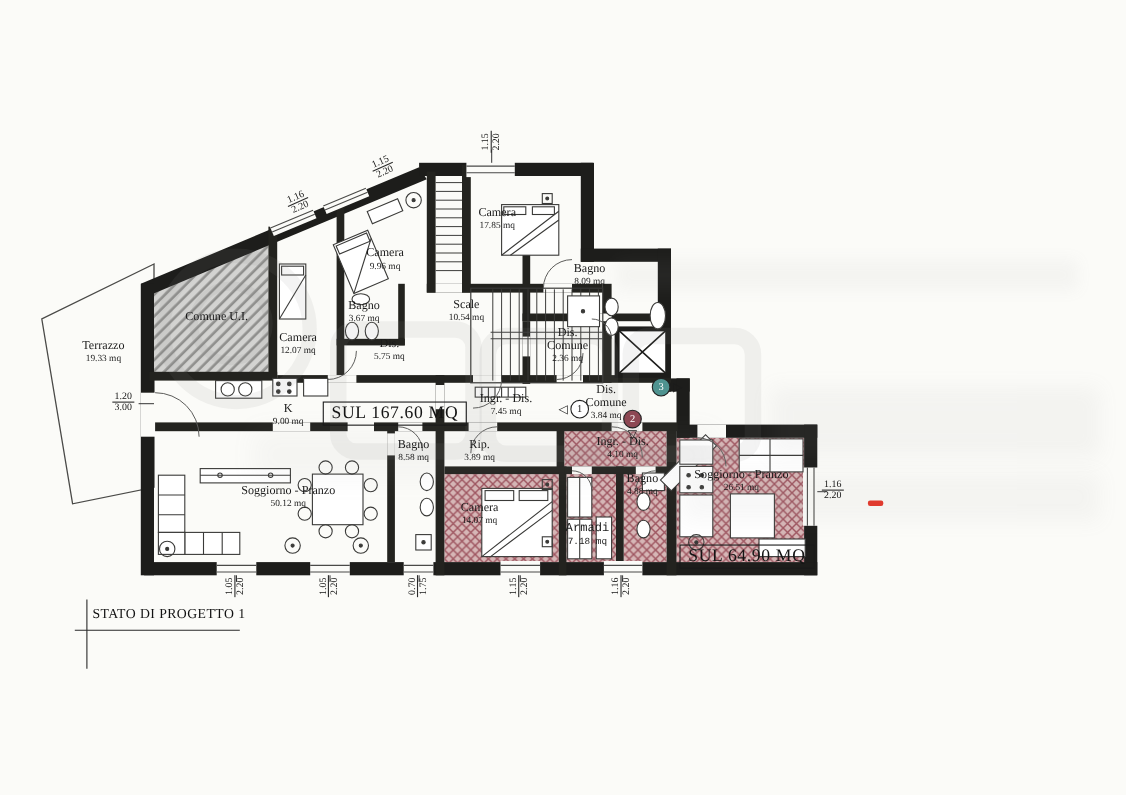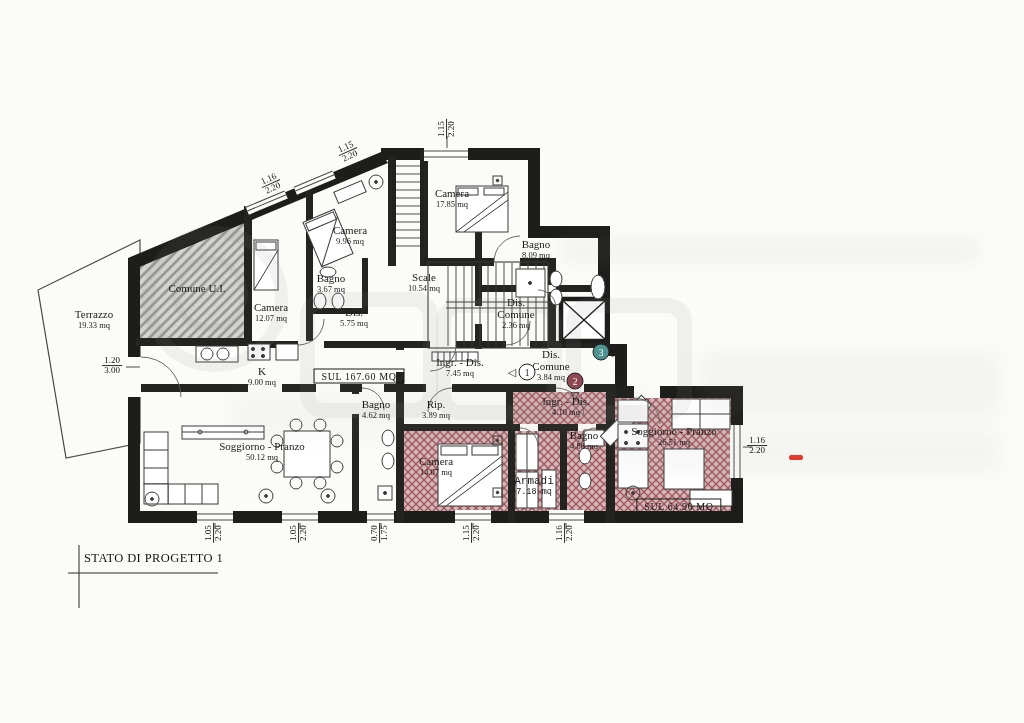--- a/index.html
+++ b/index.html
@@ -4,21 +4,21 @@
 <style>
   html,body{margin:0;padding:0;background:#e9e9e6;}
   .page{position:relative;width:1024px;height:723px;background:#fbfbf8;overflow:hidden;
         font-family:"Liberation Serif",serif;}
   svg.plan{position:absolute;left:0;top:0;z-index:1;}
   .wm{position:absolute;z-index:2;opacity:.10;pointer-events:none;}
   .room-label{position:absolute;transform:translate(-50%,-50%);text-align:center;color:#1b1b1b;z-index:5;}
   .r-name{display:block;font-size:11px;line-height:1.08;white-space:pre-line;}
   .r-area{display:block;font-size:8.5px;line-height:1.15;}
   .sul{position:absolute;transform:translate(-50%,-50%);border:1.4px solid #1b1b1b;padding:1px 7px;
-       font-size:10px;letter-spacing:.6px;color:#141414;white-space:nowrap;z-index:5;text-align:center;}
+       font-size:16px;letter-spacing:.6px;color:#141414;white-space:nowrap;z-index:5;text-align:center;}
   .dim{position:absolute;z-index:5;font-size:9px;line-height:1.05;color:#161616;text-align:center;}
   .dim span{display:block;padding:0 2px;}
   .dim .b{border-top:1px solid #2a2a2a;}
   .marker{position:absolute;width:15px;height:15px;border-radius:50%;border:1.2px solid #222;z-index:6;
           display:flex;align-items:center;justify-content:center;font-size:9.5px;
           transform:translate(-50%,-50%);}
   .arrow-glyph{position:absolute;z-index:6;font-size:11px;color:#1b1b1b;transform:translate(-50%,-50%);}
   .title-block{position:absolute;left:84px;top:551px;font-size:12.5px;letter-spacing:.4px;color:#121212;z-index:5;}
   .red-dash{position:absolute;width:14px;height:5px;border-radius:2px;z-index:6;}
 </style>
@@ -343,21 +343,21 @@
       <div class="room-label" style="left: 262px; top: 377px;">
         <span class="r-name">K</span>
         <span class="r-area">9.00 mq</span>
       </div>
       <div class="room-label" style="left: 460px; top: 368px;">
         <span class="r-name">Ingr. - Dis.</span>
         <span class="r-area">7.45 mq</span>
       </div>
       <div class="room-label" style="left: 376px; top: 410px;">
         <span class="r-name">Bagno</span>
-        <span class="r-area">4.62 mq</span>
+        <span class="r-area">8.58 mq</span>
       </div>
       <div class="room-label" style="left: 436px; top: 410px;">
         <span class="r-name">Rip.</span>
         <span class="r-area">3.89 mq</span>
       </div>
       <div class="room-label" style="left: 262px; top: 452px;">
         <span class="r-name">Soggiorno - Pranzo</span>
         <span class="r-area">50.12 mq</span>
       </div>
       <div class="room-label" style="left: 436px; top: 467px;">

